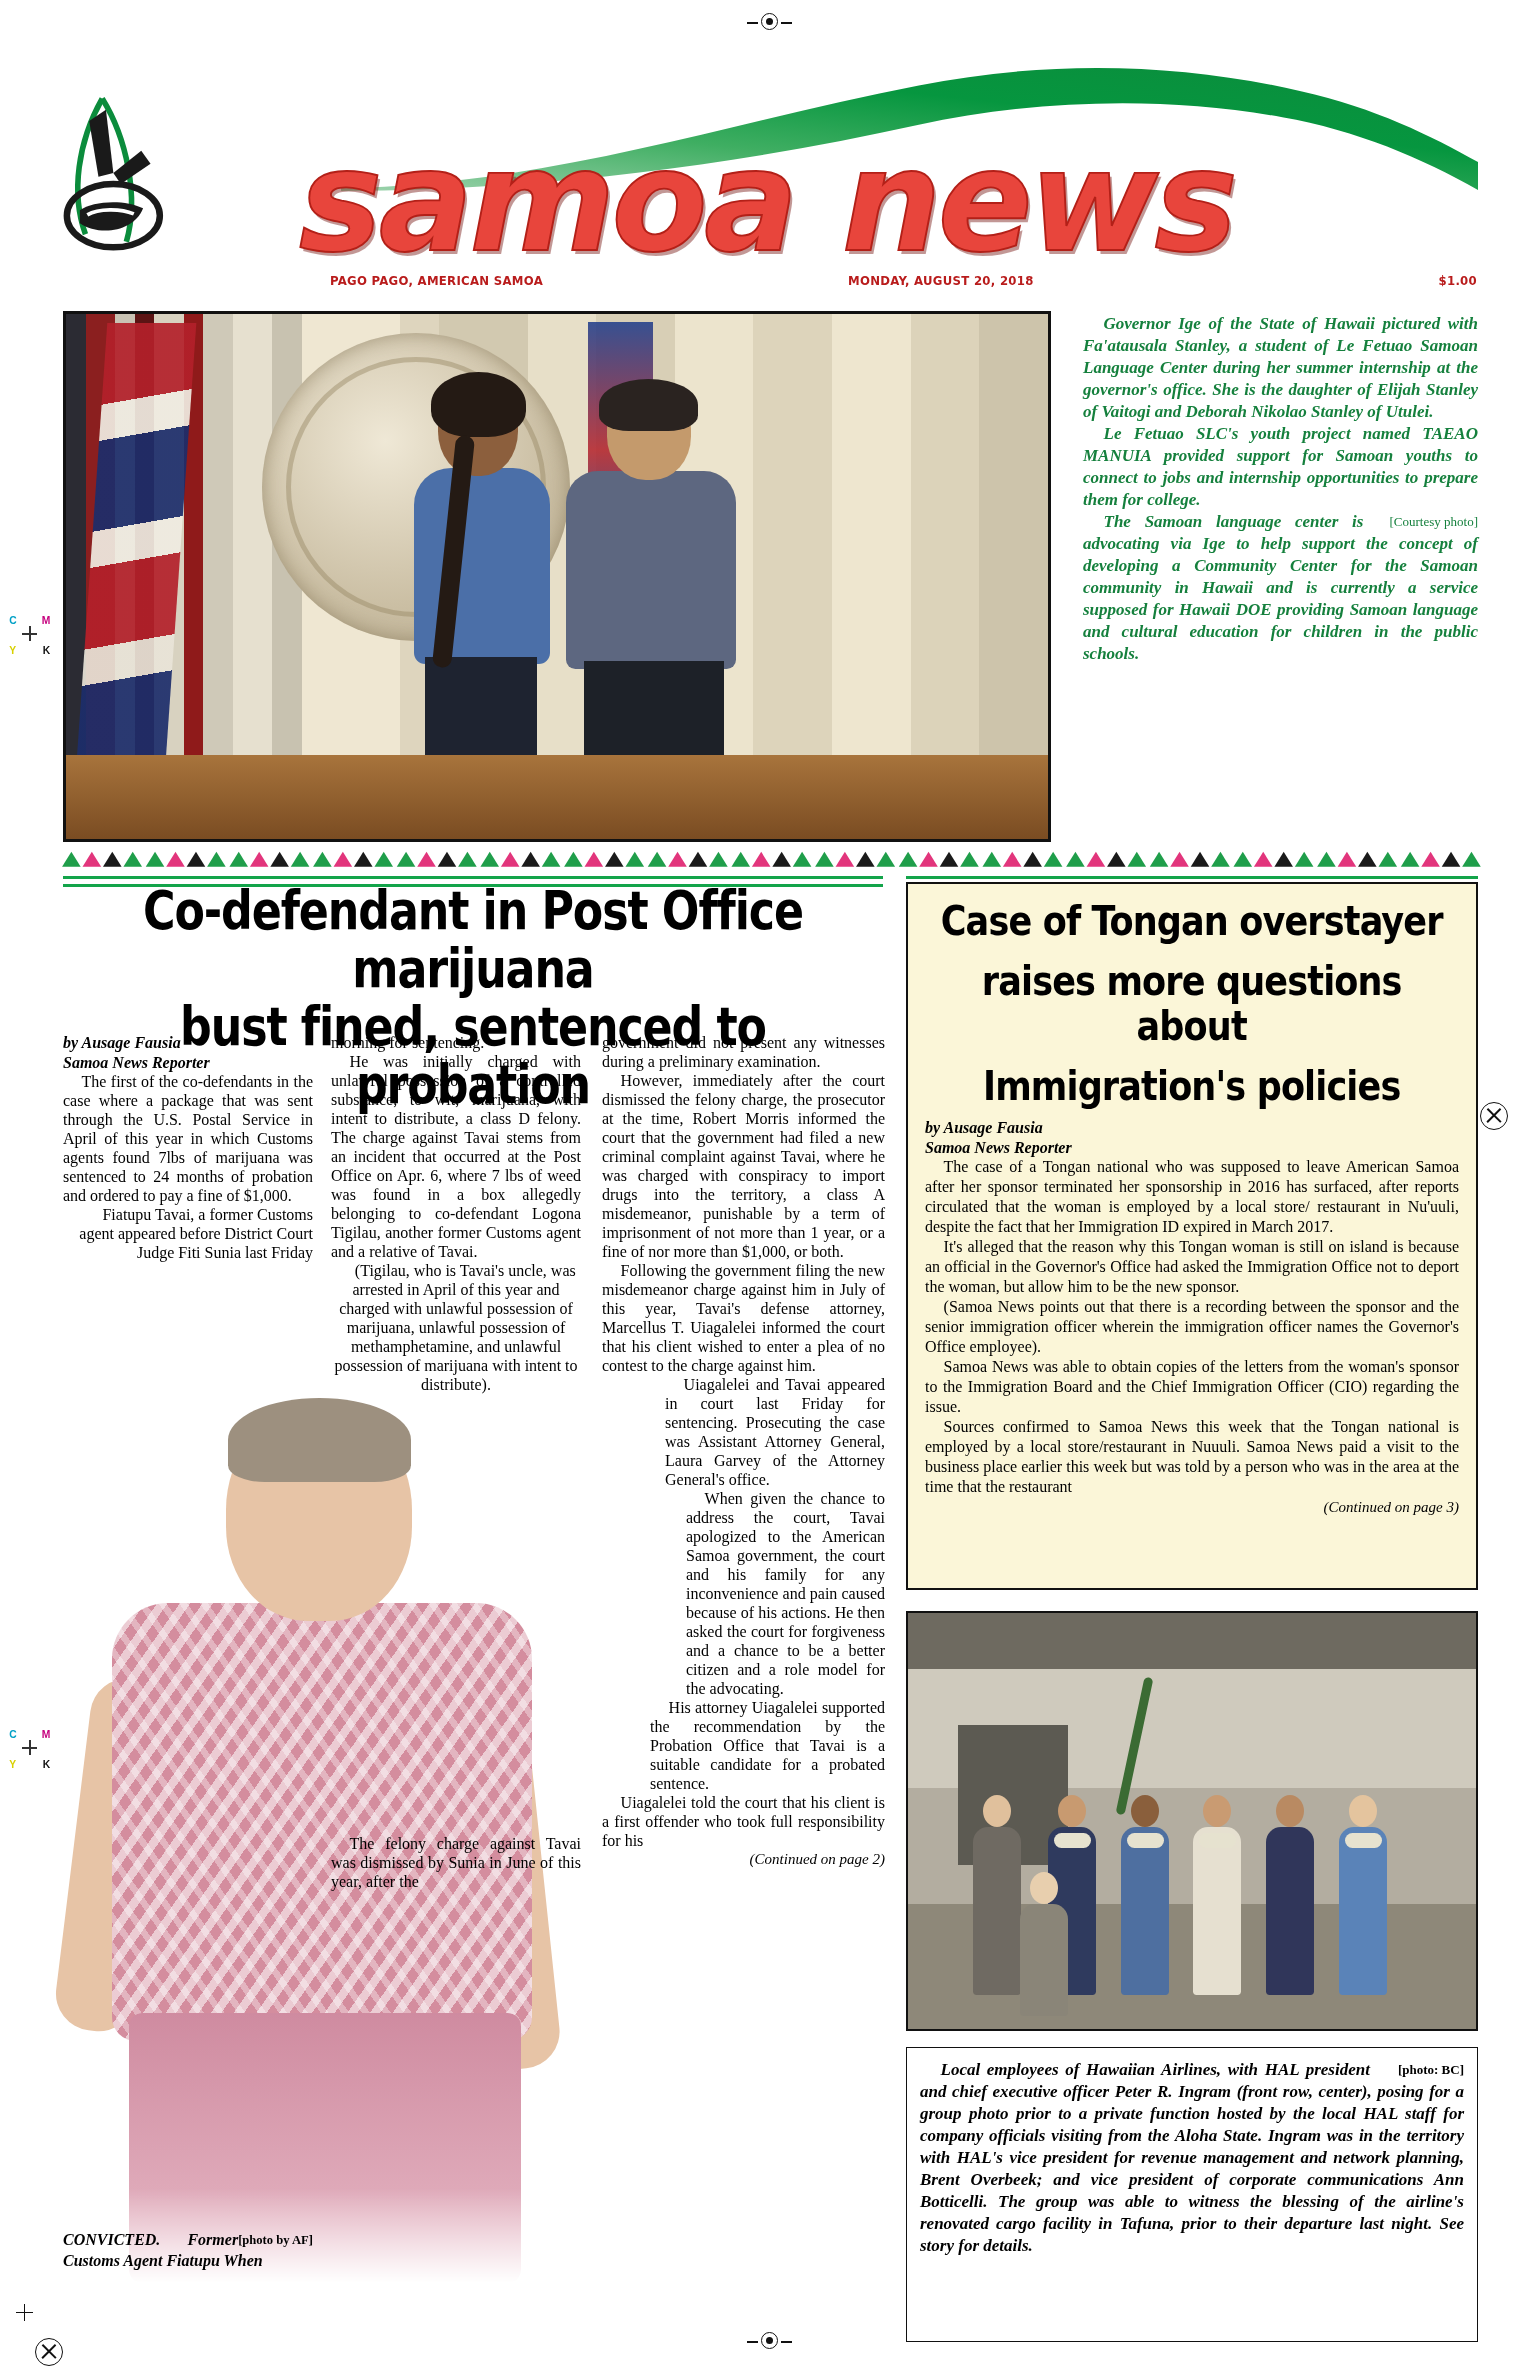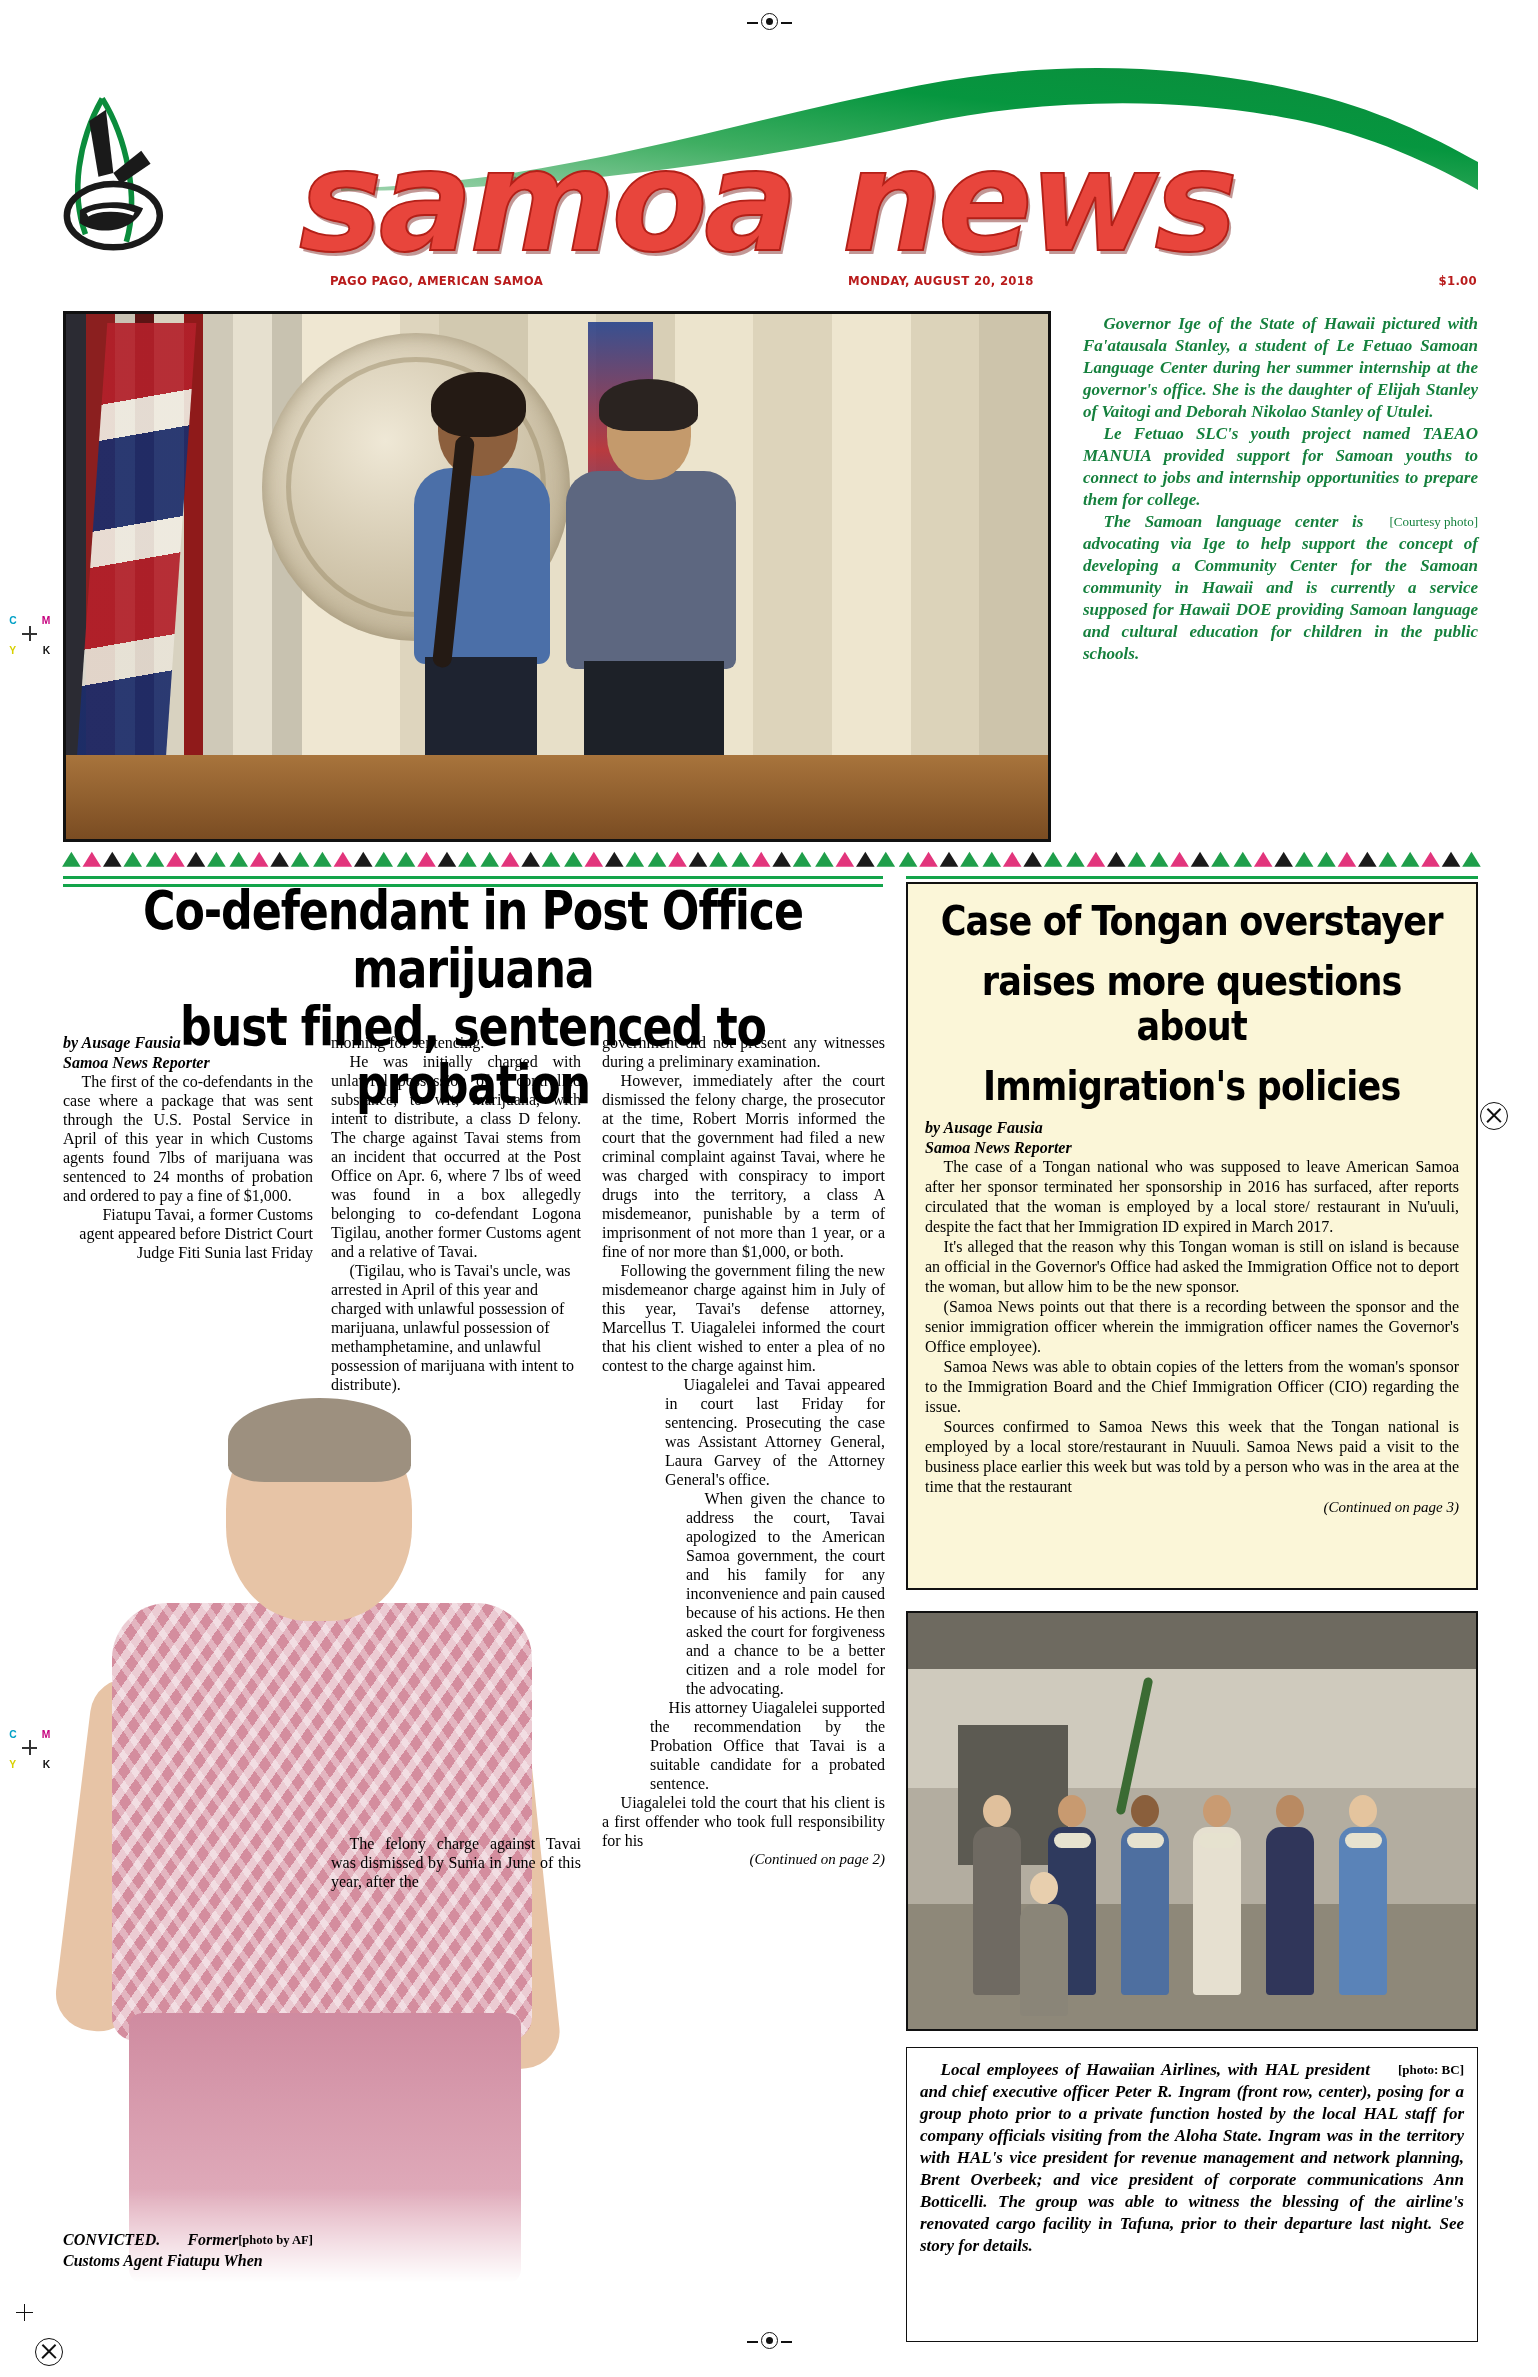--- a/index.html
+++ b/index.html
@@ -348,21 +348,21 @@
     <div class="col" id="lcol1">
       <p class="byline noind">by Ausage Fausia</p>
       <p class="byline noind">Samoa News Reporter</p>
       <p>The first of the co-defendants in the case where a package that was sent through the U.S. Postal Service in April of this year in which Customs agents found 7lbs of marijuana was sentenced to 24 months of probation and ordered to pay a fine of $1,000.</p>
       <p style="text-align:right">Fiatupu Tavai, a former Customs agent appeared before District Court Judge Fiti Sunia last Friday</p>
     </div>
 
     <div class="col" id="lcol2">
       <p class="noind">morning for sentencing.</p>
       <p>He was initially charged with unlawful possession of a controlled substance, to wit; marijuana, with intent to distribute, a class D felony. The charge against Tavai stems from an incident that occurred at the Post Office on Apr. 6, where 7 lbs of weed was found in a box allegedly belonging to co-defendant Logona Tigilau, another former Customs agent and a relative of Tavai.</p>
-      <p style="text-align:left">(Tigilau, who is Tavai's uncle, was arrested in April of this year and charged with unlawful possession of marijuana, unlawful possession of methamphetamine, and unlawful possession of marijuana with intent to distribute).</p>
+      <p style="text-align:center">(Tigilau, who is Tavai's uncle, was arrested in April of this year and charged with unlawful possession of marijuana, unlawful possession of methamphetamine, and unlawful possession of marijuana with intent to distribute).</p>
       <p style="margin-top:440px">The felony charge against Tavai was dismissed by Sunia in June of this year, after the</p>
     </div>
 
     <div class="col" id="lcol3">
       <p class="noind">government did not present any witnesses during a preliminary examination.</p>
       <p>However, immediately after the court dismissed the felony charge, the prosecutor at the time, Robert Morris informed the court that the government had filed a new criminal complaint against Tavai, where he was charged with conspiracy to import drugs into the territory, a class A misdemeanor, punishable by a term of imprisonment of not more than 1 year, or a fine of nor more than $1,000, or both.</p>
       <p>Following the government filing the new misdemeanor charge against him in July of this year, Tavai's defense attorney, Marcellus T. Uiagalelei informed the court that his client wished to enter a plea of no contest to the charge against him.</p>
       <p style="width:220px;margin-left:63px;text-align:justify">Uiagalelei and Tavai appeared in court last Friday for sentencing. Prosecuting the case was Assistant Attorney General, Laura Garvey of the Attorney General's office.</p>
       <p style="width:199px;margin-left:84px;text-align:justify">When given the chance to address the court, Tavai apologized to the American Samoa government, the court and his family for any inconvenience and pain caused because of his actions. He then asked the court for forgiveness and a chance to be a better citizen and a role model for the advocating.</p>
       <p style="width:235px;margin-left:48px;text-align:justify">His attorney Uiagalelei supported the recommendation by the Probation Office that Tavai is a suitable candidate for a probated sentence.</p>

